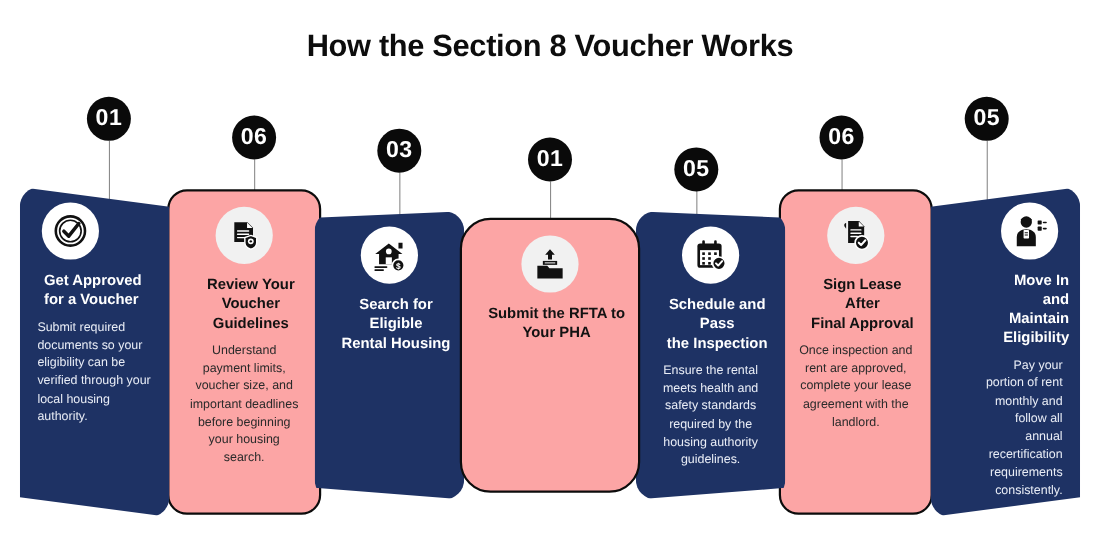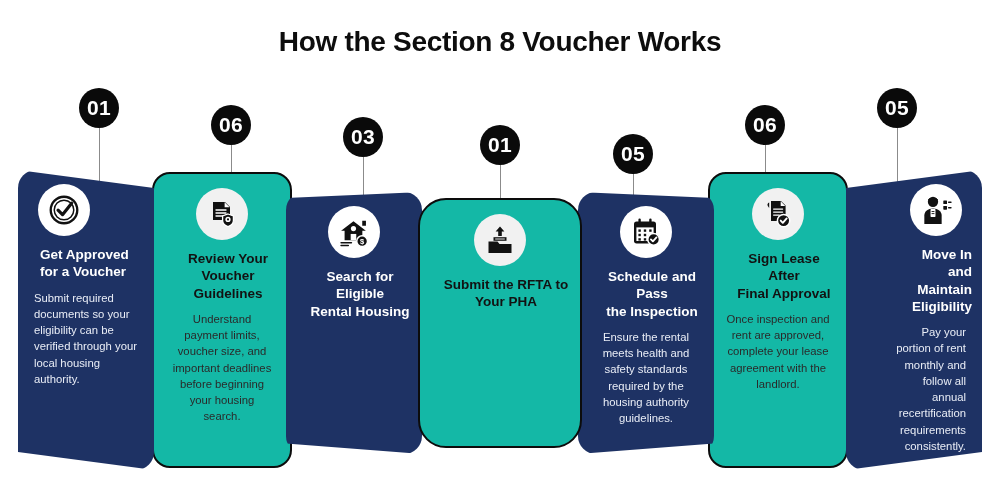--- a/index.html
+++ b/index.html
@@ -45,21 +45,21 @@
     padding: 14px 16px 16px;
     display: flex; flex-direction: column; align-items: center;
     overflow: hidden;
   }
   .card.navy {
     background: #1e3264;
     color: #ffffff;
     z-index: 20;
   }
   .card.white {
-    background: #14b8a6;
+    background: #fca5a5;
     color: #121212;
     border: 2px solid #0c0c0c;
     z-index: 10;
   }
   
   .card.center { z-index: 30; border-radius: 28px; }
 
   .iconwrap {
     width: 52px; height: 52px;
     border-radius: 50%;

